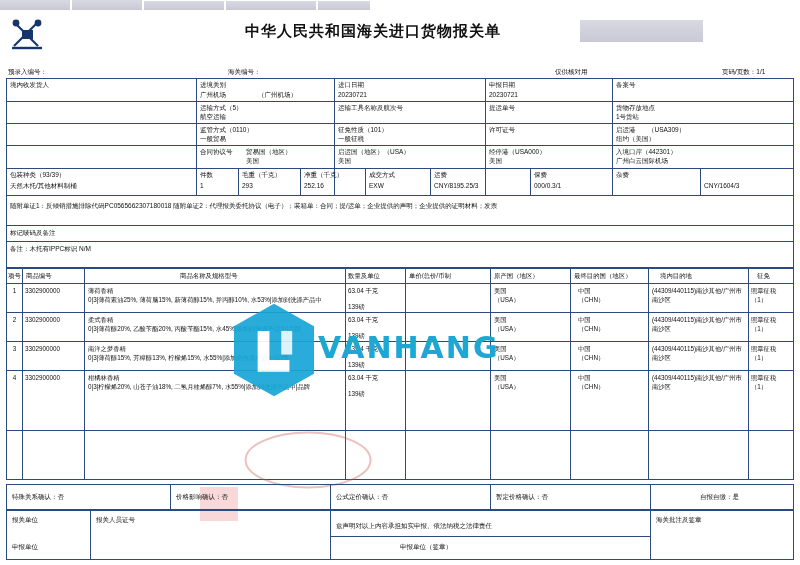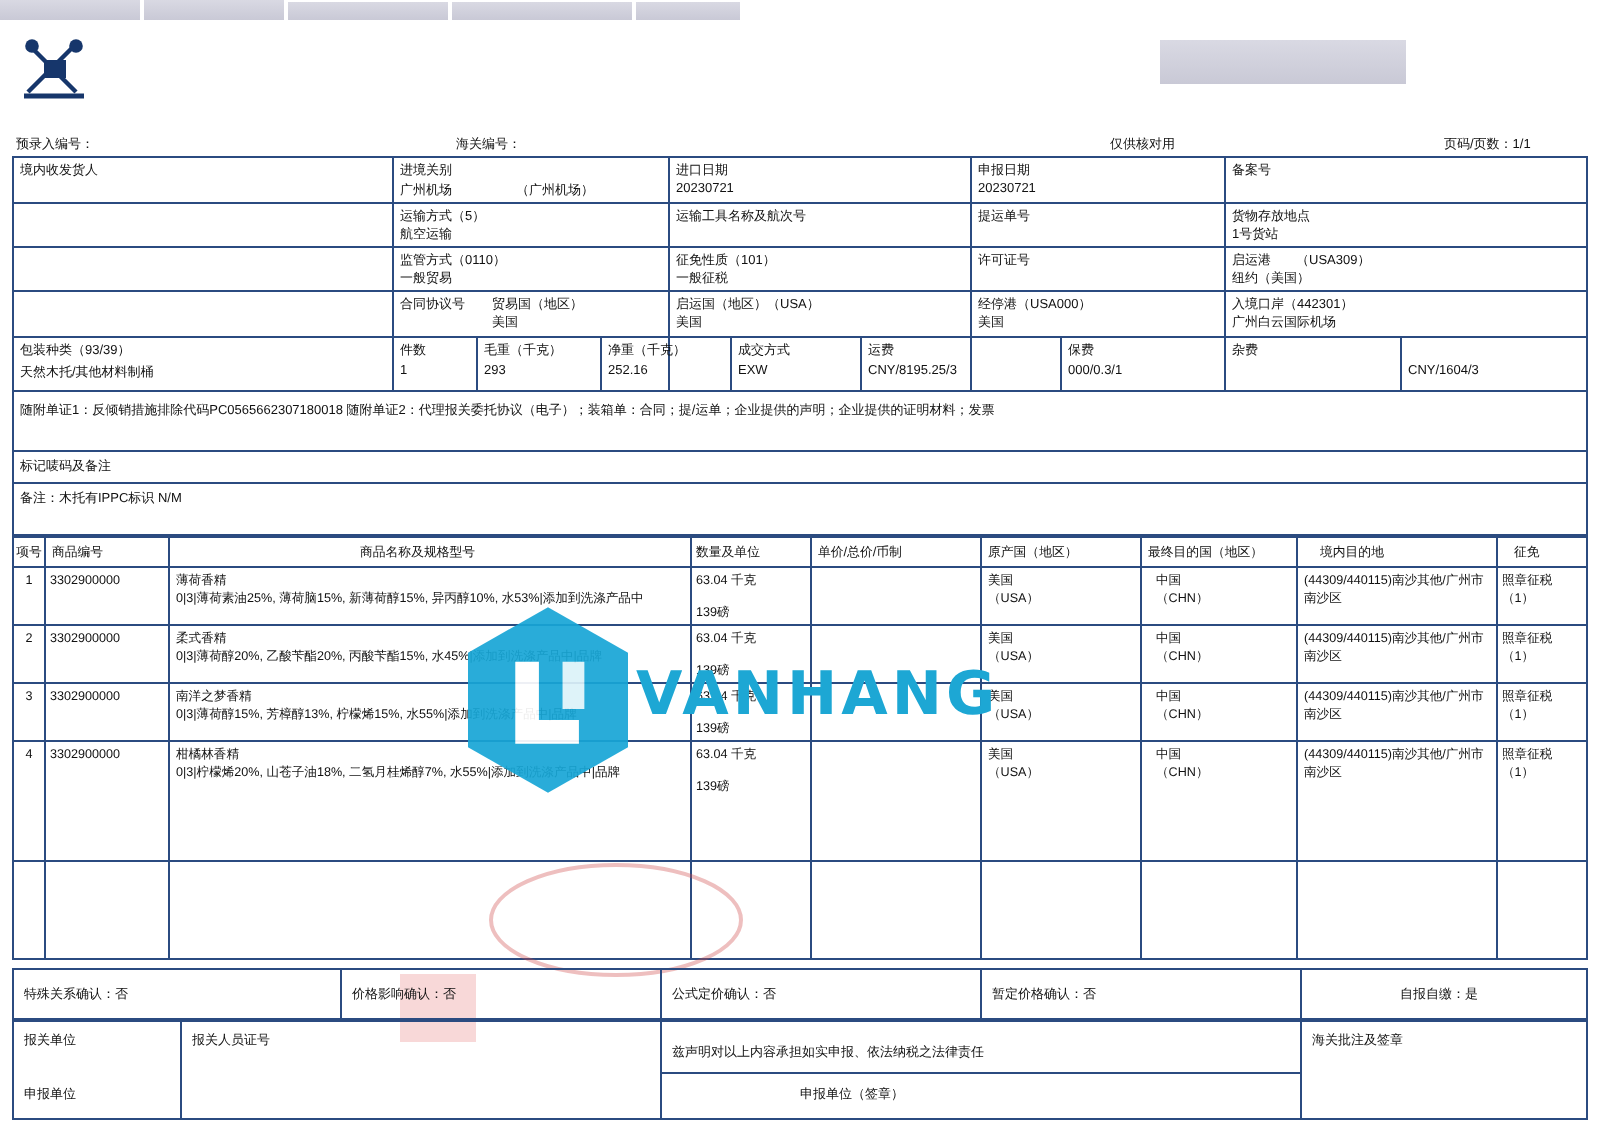--- a/index.html
+++ b/index.html
@@ -55,20 +55,21 @@
     <g stroke="#16366b" stroke-width="2.2" fill="none">
       <path d="M6 8 L30 32"></path>
         <path d="M30 8 L6 32"></path>
       <circle cx="8" cy="9" r="3.4" fill="#16366b" stroke="none"></circle>
       <circle cx="30" cy="9" r="3.4" fill="#16366b" stroke="none"></circle>
       <rect x="14" y="16" width="11" height="9" fill="#16366b" stroke="none"></rect>
       <path d="M4 34 L34 34" stroke-width="2.4"></path>
     </g>
   </svg>
 
+  <div class="title">中华人民共和国海关进口货物报关单</div>
   <div class="redact title-redact"></div>
 
   
   <div class="fieldlabel" style="left:8px;top:68px;">预录入编号：</div>
   <div class="redact" style="left:52px;top:65px;width:70px;height:10px;"></div>
 
   <div class="fieldlabel" style="left:228px;top:68px;">海关编号：</div>
   <div class="redact" style="left:270px;top:65px;width:70px;height:10px;"></div>
 
   <div class="fieldlabel" style="left:555px;top:68px;">仅供核对用</div>

